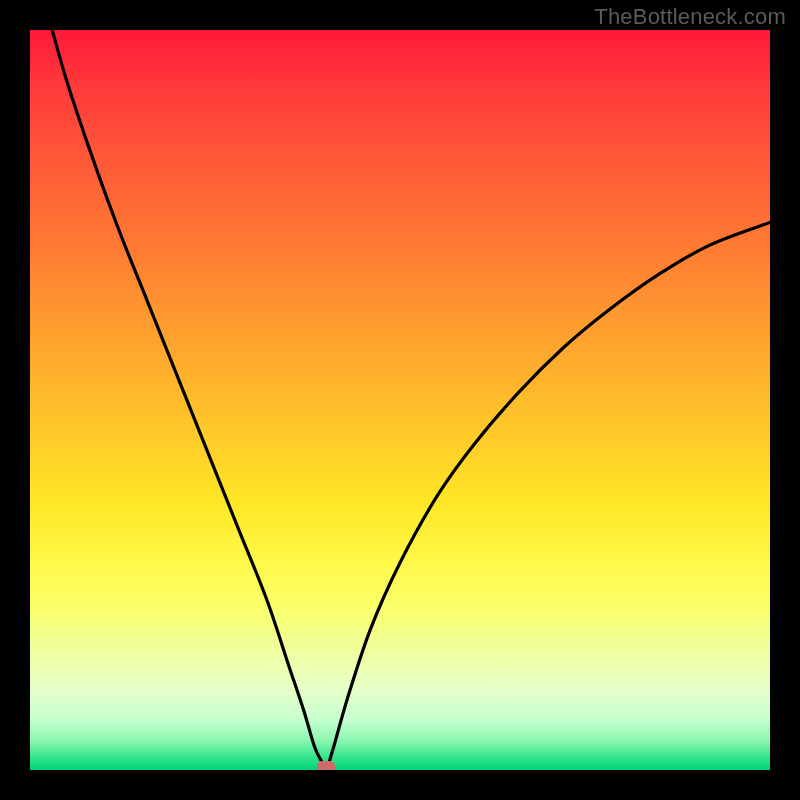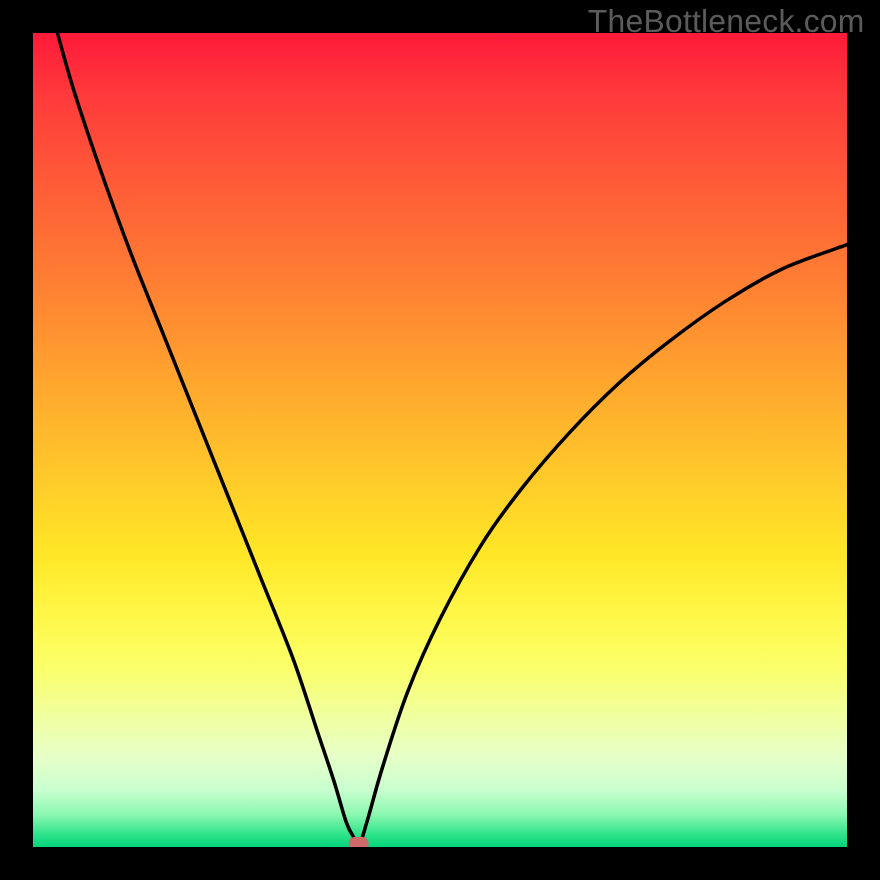--- a/index.html
+++ b/index.html
@@ -41,21 +41,21 @@
       #8cf7b0 96%,
       #2de38a 98.5%,
       #00d47a 100%
     );
   }
   .watermark {
     position: absolute;
     top: 4px;
     right: 14px;
     color: #5b5b5b;
-    font-size: 29px;
+    font-size: 22px;
     letter-spacing: 0.2px;
     user-select: none;
   }
   svg.curve {
     position: absolute;
     left: 0;
     top: 0;
     width: 740px;
     height: 740px;
     pointer-events: none;

